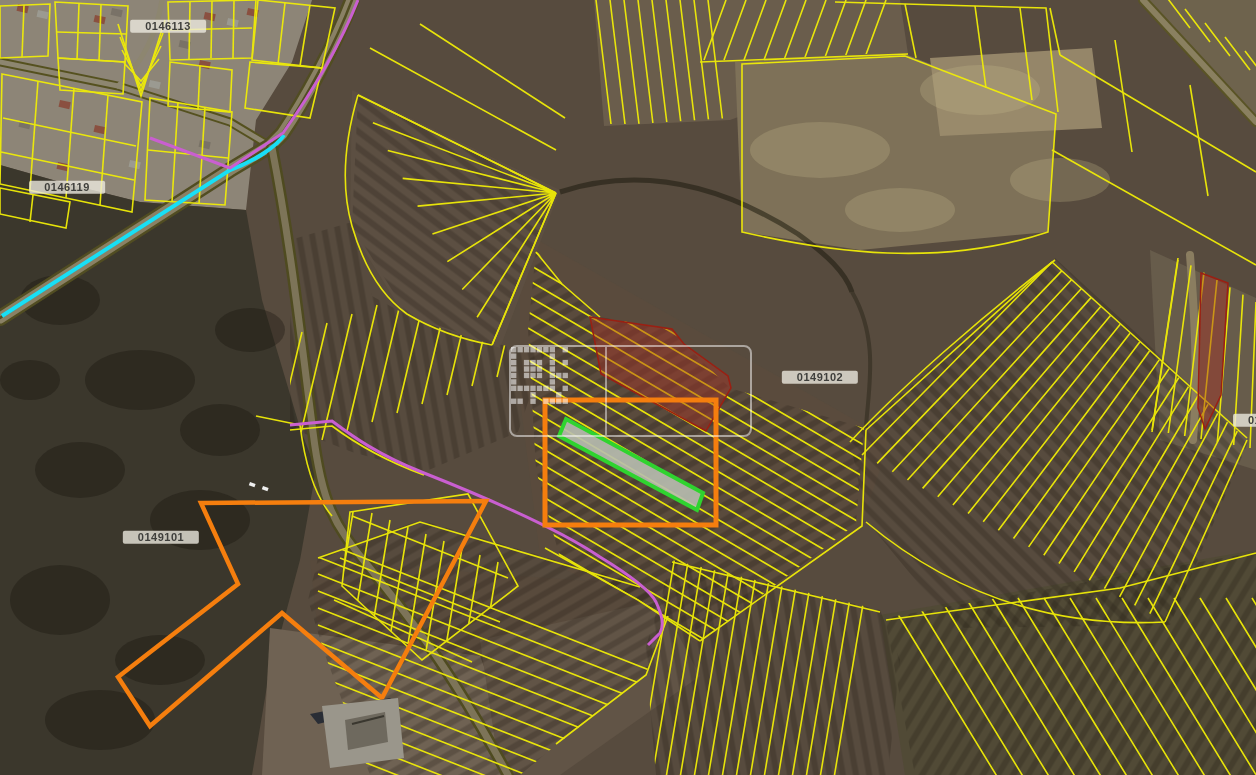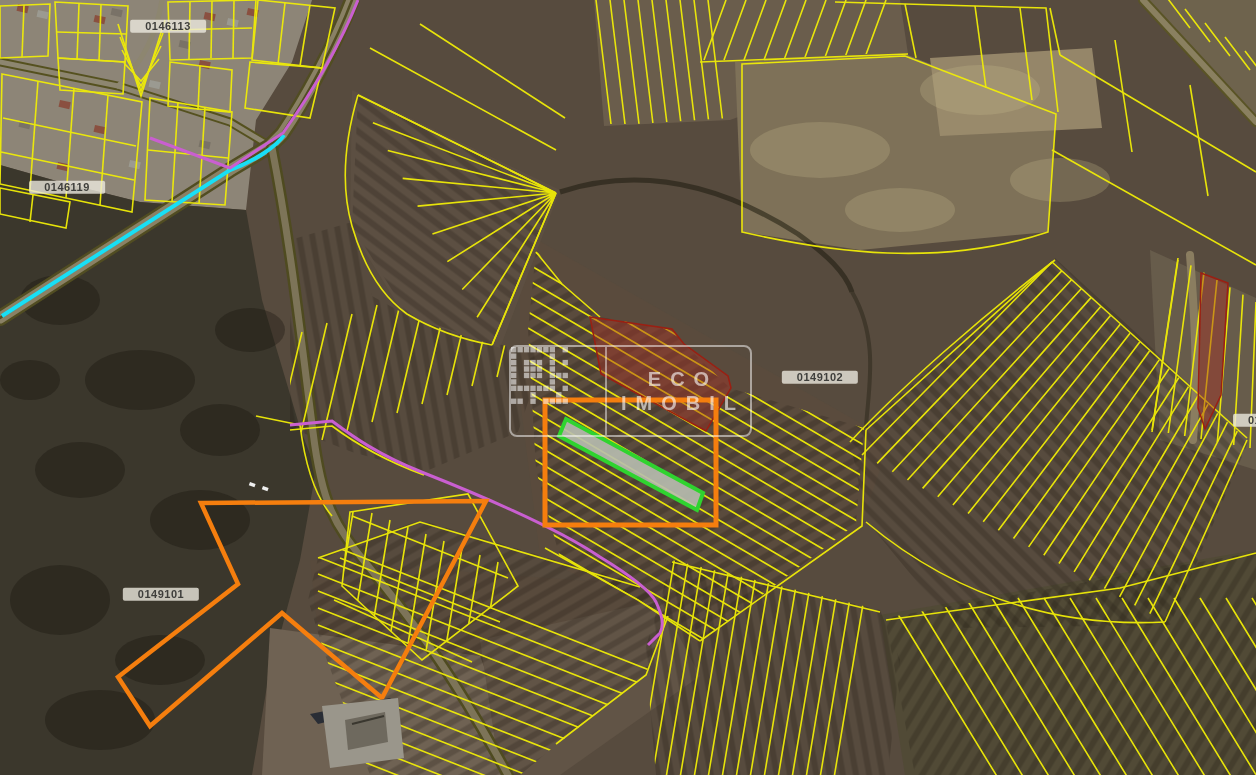--- a/index.html
+++ b/index.html
@@ -323,24 +323,20 @@
           <rect x="0" y="48" width="5" height="5" fill="rgba(255,255,255,0.55)"></rect>
           <rect x="6" y="48" width="5" height="5" fill="rgba(255,255,255,0.55)"></rect>
           <rect x="18" y="48" width="5" height="5" fill="rgba(255,255,255,0.55)"></rect>
           <rect x="30" y="48" width="5" height="5" fill="rgba(255,255,255,0.55)"></rect>
           <rect x="36" y="48" width="5" height="5" fill="rgba(255,255,255,0.55)"></rect>
           <rect x="42" y="48" width="5" height="5" fill="rgba(255,255,255,0.55)"></rect>
           <rect x="48" y="48" width="5" height="5" fill="rgba(255,255,255,0.55)"></rect>
         </svg>
     </div>
     <div class="wm-div"></div>
-    <div class="wm-text">
-      <div class="wm-line">ECO</div>
-      <div class="wm-line">IMOBIL</div>
-    </div>
   </div>
 
   <div class="cad-label" style="left:168px;top:26px;">0146113</div>
   <div class="cad-label" style="left:67px;top:187px;">0146119</div>
-  <div class="cad-label" style="left:161px;top:594px;">0149101</div>
+  <div class="cad-label" style="left:161px;top:537px;">0149101</div>
   <div class="cad-label" style="left:820px;top:377px;">0149102</div>
   <div class="cad-label edge" style="left:1233px;top:420px;">01491</div>
 </div>
 
 </body></html>

